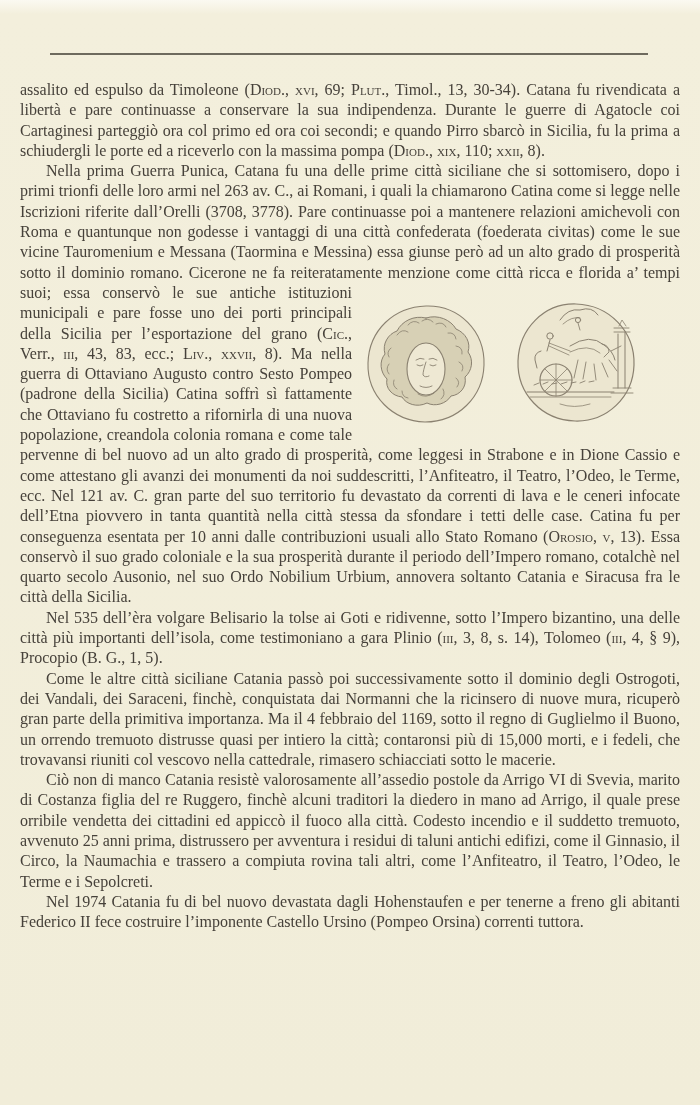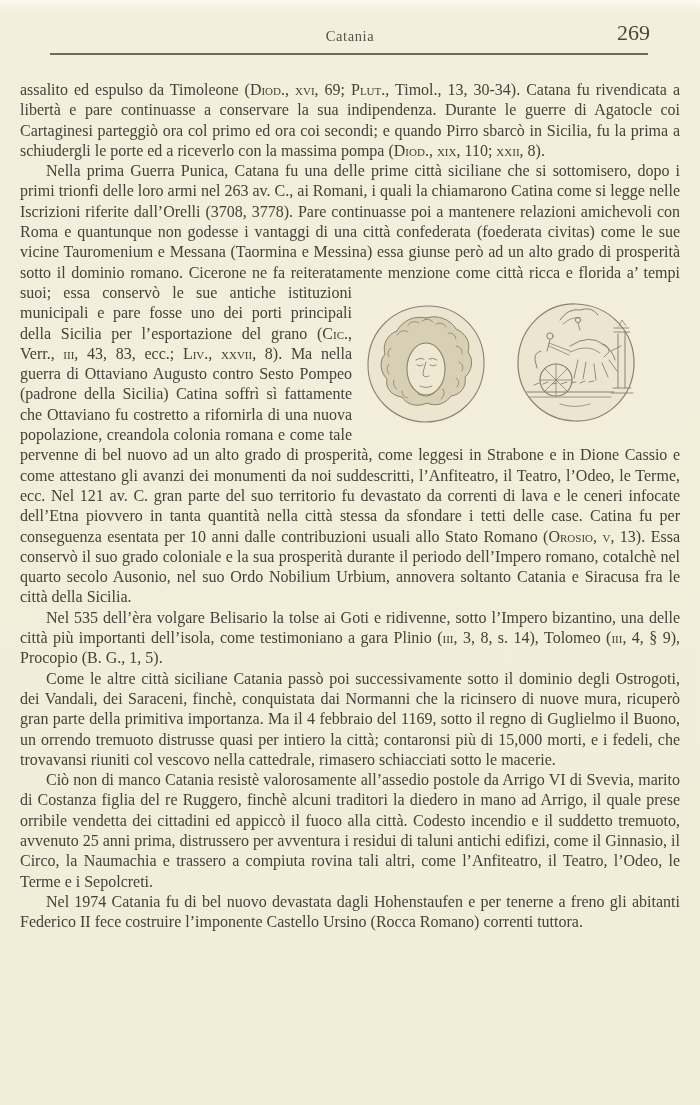--- a/index.html
+++ b/index.html
@@ -46,24 +46,20 @@
     display: block; font-size: 13.5px; line-height: 16px;
     margin-top: 6px; color: #4c473e; letter-spacing: 0.2px;
     word-spacing: 2px;
   }
 </style>
 </head>
 <body>
 
 <div class="page">
 
-  <div class="running-header">
-    <span class="header-title">Catania</span>
-    <span class="page-number">269</span>
-  </div>
 
   <div class="header-rule"></div>
 
   <div class="body-text">
       <p class="para"><span>assalito ed espulso da Timoleone (</span><span class="sc">Diod.</span><span>, </span><span class="sc">xvi</span><span>, 69; </span><span class="sc">Plut.</span><span>, </span><span class="it">Timol.</span><span>, 13, 30-34). Catana fu rivendicata a libertà e pare continuasse a conservare la sua indipendenza. Durante le guerre di Agatocle coi Cartaginesi parteggiò ora col primo ed ora coi secondi; e quando Pirro sbarcò in Sicilia, fu la prima a schiudergli le porte ed a riceverlo con la massima pompa (</span><span class="sc">Diod.</span><span>, </span><span class="sc">xix</span><span>, 110; </span><span class="sc">xxii</span><span>, 8).</span></p>
       <p class="para indent"><span>Nella prima Guerra Punica, Catana fu una delle prime città siciliane che si sottomisero, dopo i primi trionfi delle loro armi nel 263 av. C., ai Romani, i quali la chiamarono </span><span class="it">Catina</span><span> come si legge nelle </span><span class="it">Iscrizioni</span><span> riferite dall’Orelli (3708, 3778). Pare continuasse poi a mantenere relazioni amichevoli con Roma e quantunque non godesse i vantaggi di una città confederata (</span><span class="it">foederata civitas</span><span>) come le sue vicine Tauromenium e Messana (</span><span class="it">Taormina</span><span> e </span><span class="it">Messina</span><span>) essa giunse però ad un alto grado di prosperità sotto il dominio romano. Cicerone ne fa reiteratamente menzione come </span><span class="figure-float">
     <svg width="316" height="148" viewBox="0 0 316 148" aria-hidden="true">
 
       <g stroke="#8a8170" fill="none" stroke-width="1.1" stroke-linecap="round">
         <path d="M62,18 C95,17 121,43 120,77 C119,109 94,134 61,134 C29,133 3,108 4,75 C5,42 30,19 62,18 Z" fill="#ece6d0"></path>
@@ -120,16 +116,16 @@
         <path d="M163,104 H250"></path>
         <path d="M166,109 H247" stroke-width="0.8"></path>
         <path d="M170,97 l5,-2 m4,1 l5,-2 m4,2 l5,-1 m4,1 l6,-2 m4,1 l5,-1 m4,1 l5,-2 m4,1 l5,-1" stroke-width="0.9"></path>
         <path d="M196,116 q14,5 30,0" stroke-width="0.8"></path>
       </g>
     </svg>
   </span><span>città ricca e florida a’ tempi suoi; essa conservò le sue antiche istituzioni municipali e pare fosse uno dei porti principali della Sicilia per l’esportazione del grano (</span><span class="sc">Cic.</span><span>, </span><span class="it">Verr.</span><span>, </span><span class="sc">iii</span><span>, 43, 83, ecc.; </span><span class="sc">Liv.</span><span>, </span><span class="sc">xxvii</span><span>, 8). Ma nella guerra di Ottaviano Augusto contro Sesto Pompeo (padrone della Sicilia) Catina soffrì sì fattamente che Ottaviano fu costretto a rifornirla di una nuova popolazione, creandola colonia romana e come tale pervenne di bel nuovo ad un alto grado di prosperità, come leggesi in Strabone e in Dione Cassio e come attestano gli avanzi dei monumenti da noi suddescritti, l’Anfiteatro, il Teatro, l’Odeo, le Terme, ecc. Nel 121 av. C. gran parte del suo territorio fu devastato da correnti di lava e le ceneri infocate dell’Etna piovvero in tanta quantità nella città stessa da sfondare i tetti delle case. Catina fu per conseguenza esentata per 10 anni dalle contribuzioni usuali allo Stato Romano (</span><span class="sc">Orosio</span><span>, </span><span class="sc">v</span><span>, 13). Essa conservò il suo grado coloniale e la sua prosperità durante il periodo dell’Impero romano, cotalchè nel quarto secolo Ausonio, nel suo </span><span class="it">Ordo Nobilium Urbium</span><span>, annovera soltanto Catania e Siracusa fra le città della Sicilia.</span></p>
       <p class="para indent"><span>Nel 535 dell’èra volgare Belisario la tolse ai Goti e ridivenne, sotto l’Impero bizantino, una delle città più importanti dell’isola, come testimoniano a gara Plinio (</span><span class="sc">iii</span><span>, 3, 8, </span><span class="it">s.</span><span> 14), Tolomeo (</span><span class="sc">iii</span><span>, 4, § 9), Procopio (</span><span class="it">B. G.</span><span>, 1, 5).</span></p>
       <p class="para indent"><span>Come le altre città siciliane Catania passò poi successivamente sotto il dominio degli Ostrogoti, dei Vandali, dei Saraceni, finchè, conquistata dai Normanni che la ricinsero di nuove mura, ricuperò gran parte della primitiva importanza. Ma il 4 febbraio del 1169, sotto il regno di Guglielmo il </span><span class="it">Buono</span><span>, un orrendo tremuoto distrusse quasi per intiero la città; contaronsi più di 15,000 morti, e i fedeli, che trovavansi riuniti col vescovo nella cattedrale, rimasero schiacciati sotto le macerie.</span></p>
       <p class="para indent"><span>Ciò non di manco Catania resistè valorosamente all’assedio postole da Arrigo VI di Svevia, marito di Costanza figlia del re Ruggero, finchè alcuni traditori la diedero in mano ad Arrigo, il quale prese orribile vendetta dei cittadini ed appiccò il fuoco alla città. Codesto incendio e il suddetto tremuoto, avvenuto 25 anni prima, distrussero per avventura i residui di taluni antichi edifizi, come il Ginnasio, il Circo, la Naumachia e trassero a compiuta rovina tali altri, come l’Anfiteatro, il Teatro, l’Odeo, le Terme e i Sepolcreti.</span></p>
-      <p class="para indent"><span>Nel 1974 Catania fu di bel nuovo devastata dagli Hohenstaufen e per tenerne a freno gli abitanti Federico II fece costruire l’imponente Castello Ursino (</span><span class="it">Rocca Romano</span><span>) correnti tuttora.</span></p>
+      <p class="para indent"><span>Nel 1974 Catania fu di bel nuovo devastata dagli Hohenstaufen e per tenerne a freno gli abitanti Federico II fece costruire l’imponente Castello Ursino (</span><span class="it">Pompeo Orsina</span><span>) correnti tuttora.</span></p>
     </div>
 
 </div>
 
 </body></html>

